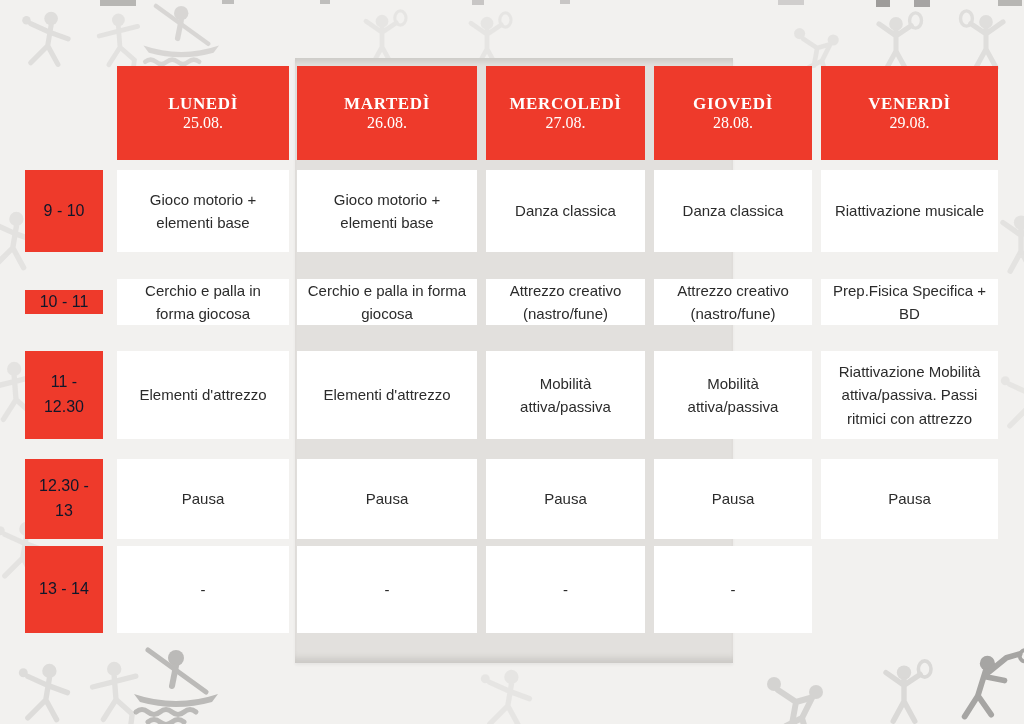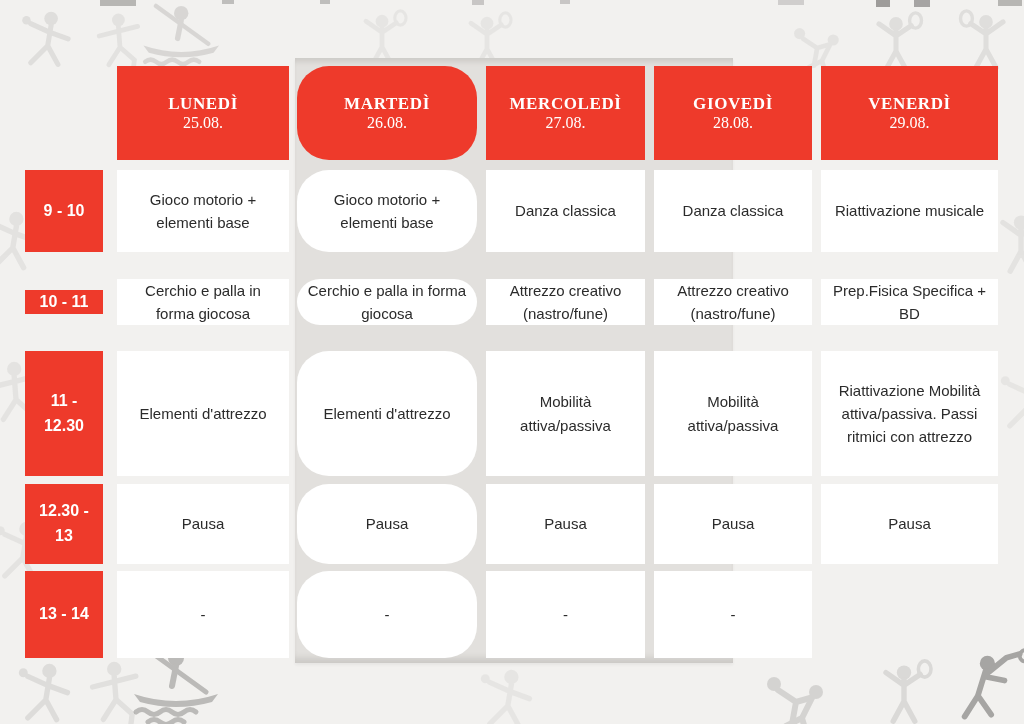--- a/index.html
+++ b/index.html
@@ -16,35 +16,35 @@
                0 2px 3px rgba(0,0,0,.05);
   }
   .table{position:absolute;left:25px;top:66px;width:973px;}
   .row{display:flex;align-items:stretch;}
   .cell{
     box-sizing:border-box;display:flex;flex-direction:column;
     align-items:center;justify-content:center;text-align:center;
   }
   .c0{width:78px;}
   .c1{width:172px;margin-left:14px;}
-  .c2{width:180px;margin-left:8px;border-radius:32px;}
+  .c2{width:180px;margin-left:8px;}
   .c3{width:159px;margin-left:9px;}
   .c4{width:158px;margin-left:9px;}
   .c5{width:177px;margin-left:9px;}
   .header-row{height:94px;margin-bottom:10px;}
   .r1{height:82px;margin-bottom:12px;}
   .r2{height:76px;margin-bottom:11px;align-items:center;}
-  .r3{height:125px;margin-bottom:8px;}
+  .r3{height:88px;margin-bottom:20px;}
   .r4{height:80px;margin-bottom:7px;}
   .r5{height:87px;}
   .day-header{background:#ee3a2b;color:#ffffff;font-family:Liberation Serif, serif;}
   .day-name{font-weight:bold;font-size:17px;letter-spacing:.6px;line-height:1.2;}
   .day-date{font-size:16px;}
   .time-cell{
-    background:#ee3a2b;color:#ffffff;font-weight:bold;font-size:16px;
+    background:#ee3a2b;color:#0f172a;font-weight:normal;font-size:16px;
     line-height:1.55;padding:0 6px;
   }
   .activity{
     background:#ffffff;color:#2b2b2b;font-size:15px;line-height:1.55;
     padding:0 8px;
   }
   .spacer{background:transparent;}
 </style>
 </head>
 <body>

